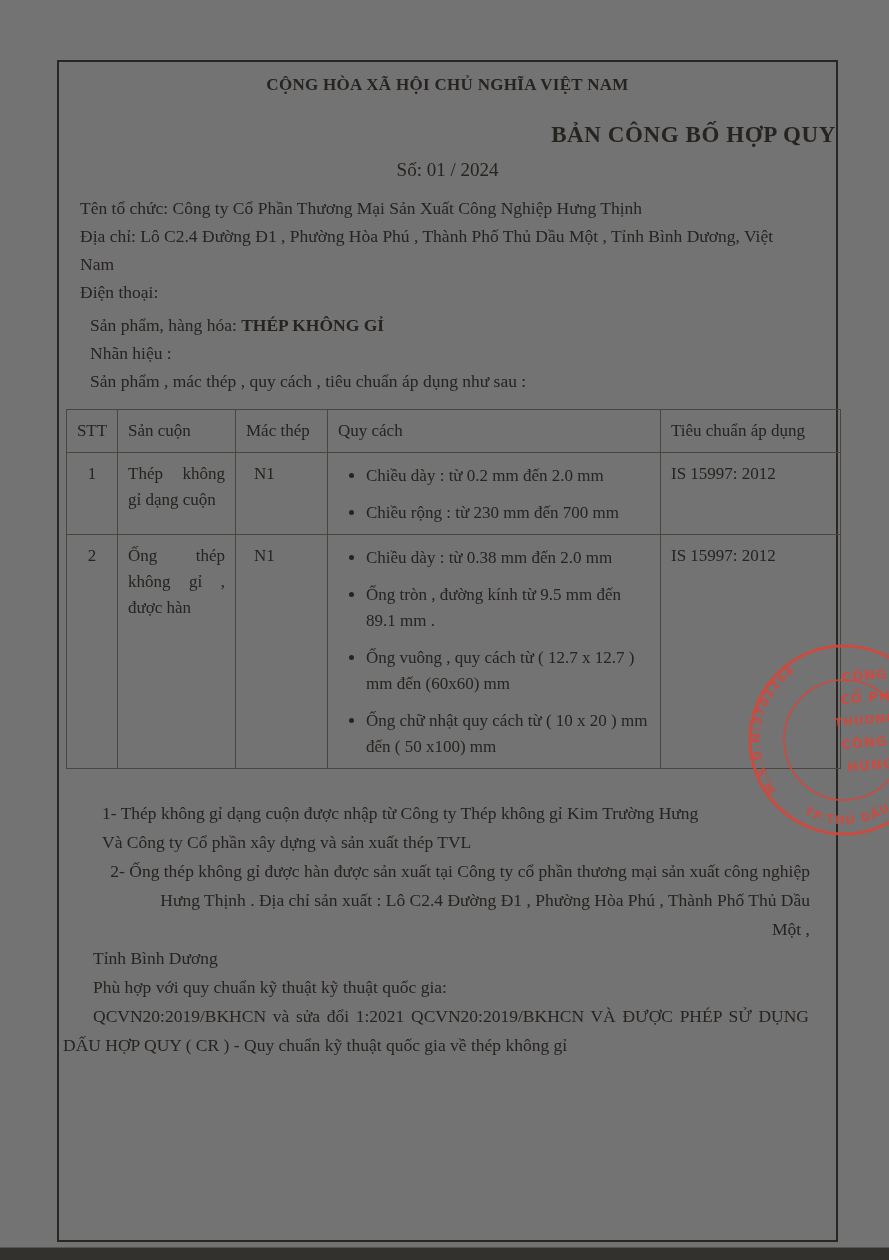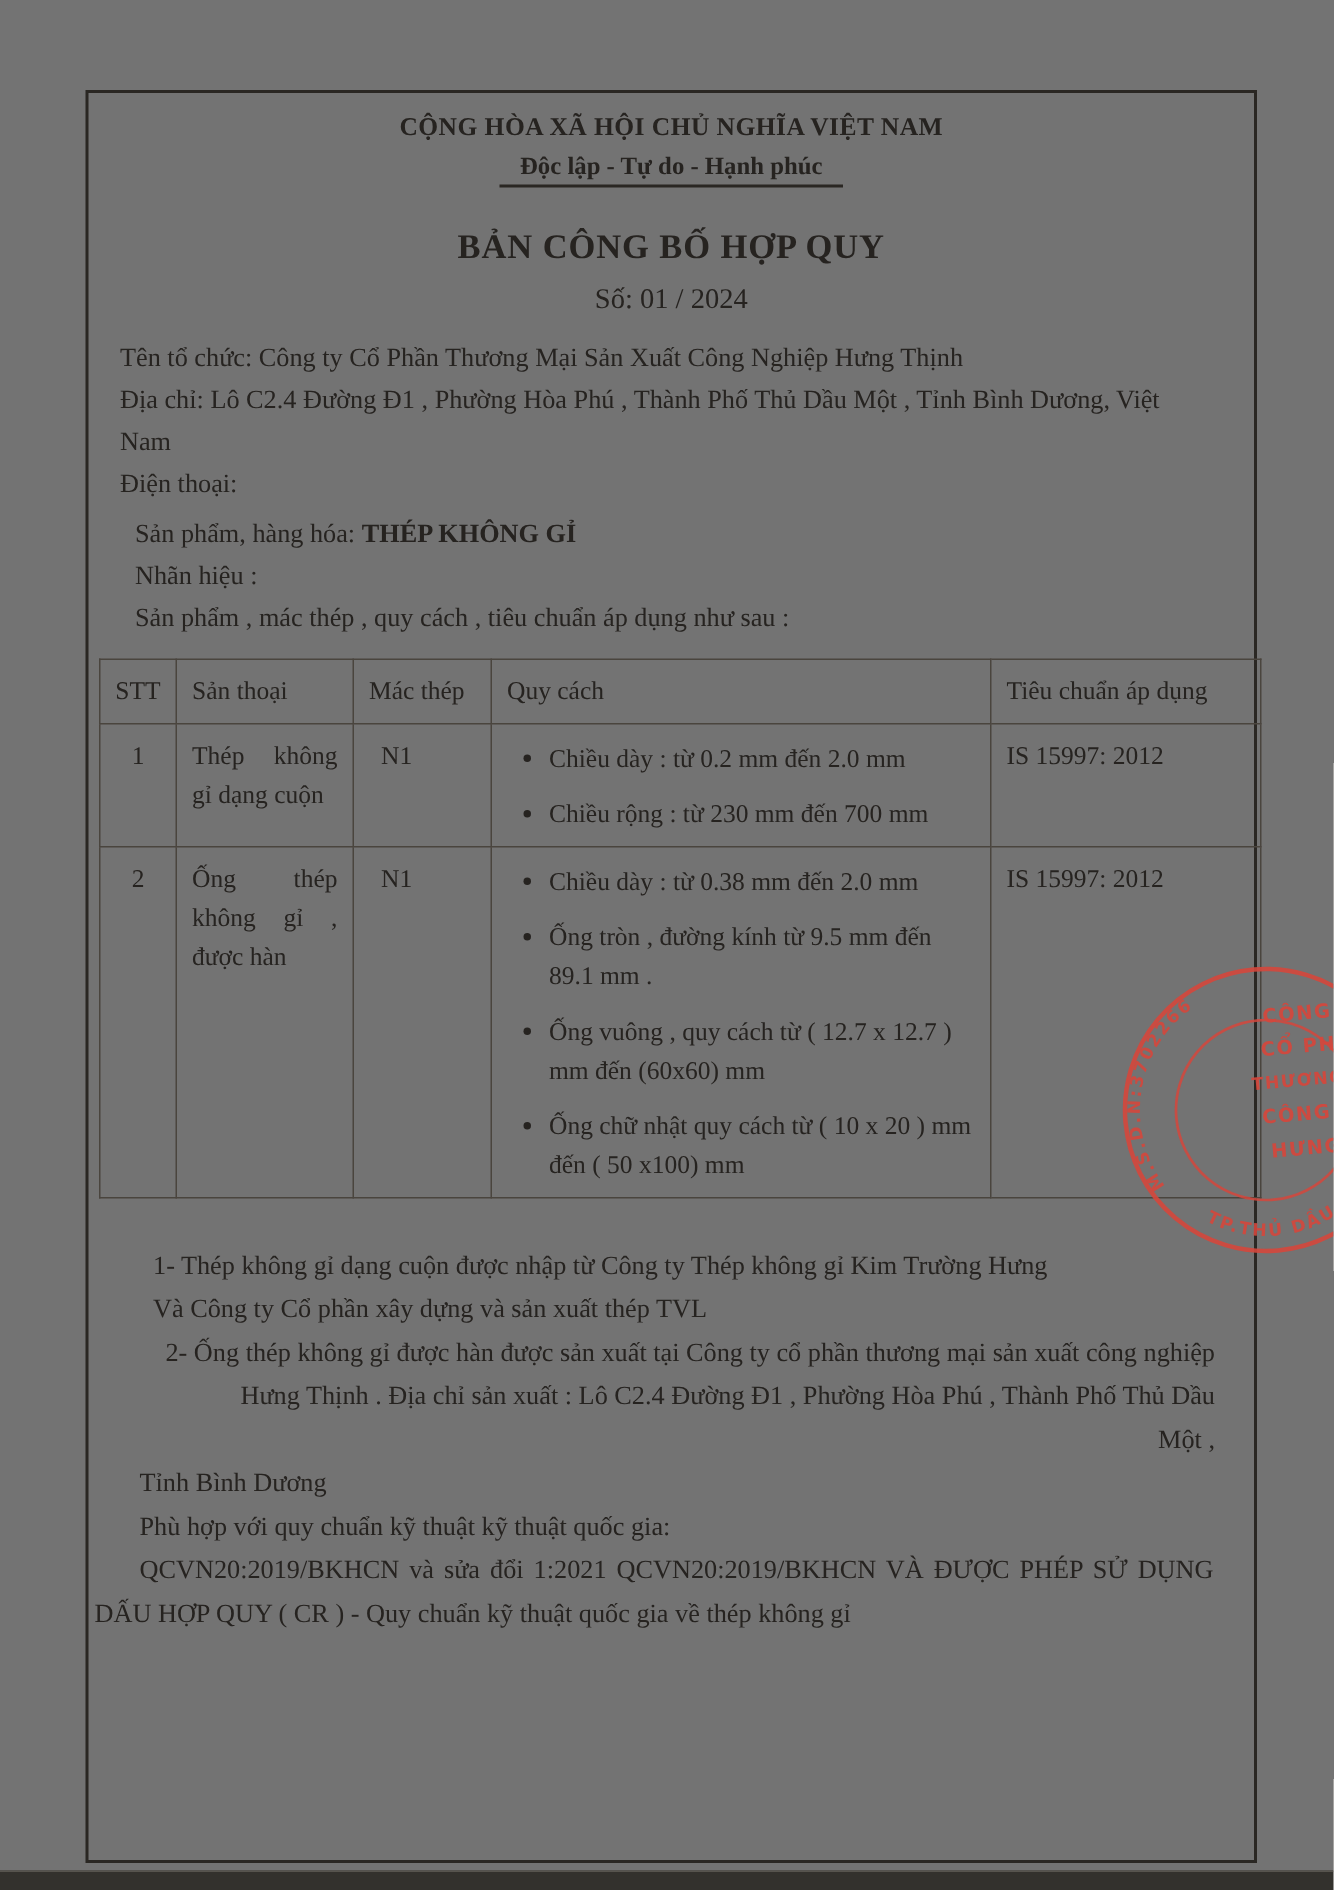--- a/index.html
+++ b/index.html
@@ -14,21 +14,21 @@
 
   .frame {
     position:absolute; left:57px; top:60px; width:781px; height:1182px;
     border:2px solid #2a2723;
   }
 
   .nat-title { margin-top:13px; text-align:center; font-weight:bold; font-size:17px; letter-spacing:.3px; }
   .motto-wrap { text-align:center; margin-top:6px; }
   .nat-motto { display:inline-block; font-weight:bold; font-size:16.5px; padding:0 14px 2px 14px; border-bottom:2px solid #2a2723; }
 
-  .doc-title { margin:27px 0 0 0; text-align:center; font-size:23px; font-weight:bold; letter-spacing:.6px; }
+  .doc-title { margin:27px 0 0 0; text-align:right; font-size:23px; font-weight:bold; letter-spacing:.6px; }
   .doc-number { margin-top:11px; text-align:center; font-size:19px; }
 
   p { margin:0; }
   .info { font-size:17.5px; line-height:28px; margin-left:21px; margin-right:30px; }
   .info.first { margin-top:13px; }
   .indent { margin-left:31px; }
   .product-line { margin-top:5px; }
   .product-line b { font-weight:bold;text-align:right; }
 
   table.spec-table {
@@ -72,23 +72,20 @@
 
   .scan-edge { position:absolute; left:0; right:0; bottom:0; height:13px; background:#33312d; border-top:1px solid #57544e; }
 </style>
 </head>
 <body>
 
 <div class="page">
   <div class="frame">
 
     <div class="nat-title">CỘNG HÒA XÃ HỘI CHỦ NGHĨA VIỆT NAM</div>
-    <div class="motto-wrap">
-      <span class="nat-motto">Độc lập - Tự do - Hạnh phúc</span>
-    </div>
 
     <h1 class="doc-title">BẢN CÔNG BỐ HỢP QUY</h1>
     <div class="doc-number">Số: 01 / 2024</div>
 
     <p class="info first">Tên tổ chức: Công ty Cổ Phần Thương Mại Sản Xuất Công Nghiệp Hưng Thịnh</p>
     <p class="info">Địa chỉ: Lô C2.4 Đường Đ1 , Phường Hòa Phú , Thành Phố Thủ Dầu Một , Tỉnh Bình Dương, Việt Nam</p>
     <p class="info">Điện thoại:</p>
     <p class="info indent product-line"><span>Sản phẩm, hàng hóa: </span><b>THÉP KHÔNG GỈ</b></p>
     <p class="info indent">Nhãn hiệu :</p>
     <p class="info indent">Sản phẩm , mác thép , quy cách , tiêu chuẩn áp dụng như sau :</p>
@@ -97,21 +94,21 @@
       <colgroup>
         <col class="c-stt">
           <col class="c-prod">
           <col class="c-grade">
           <col class="c-spec">
           <col class="c-std">
       </colgroup>
       <thead>
         <tr>
           <th class="stt">STT</th>
-          <th>Sản thoại</th>
+          <th>Sản cuộn</th>
           <th>Mác thép</th>
           <th>Quy cách</th>
           <th>Tiêu chuẩn áp dụng</th>
         </tr>
       </thead>
       <tbody>
         <tr>
           <td class="stt">1</td>
           <td class="prod">Thép không gỉ dạng cuộn</td>
           <td class="grade">N1</td>

